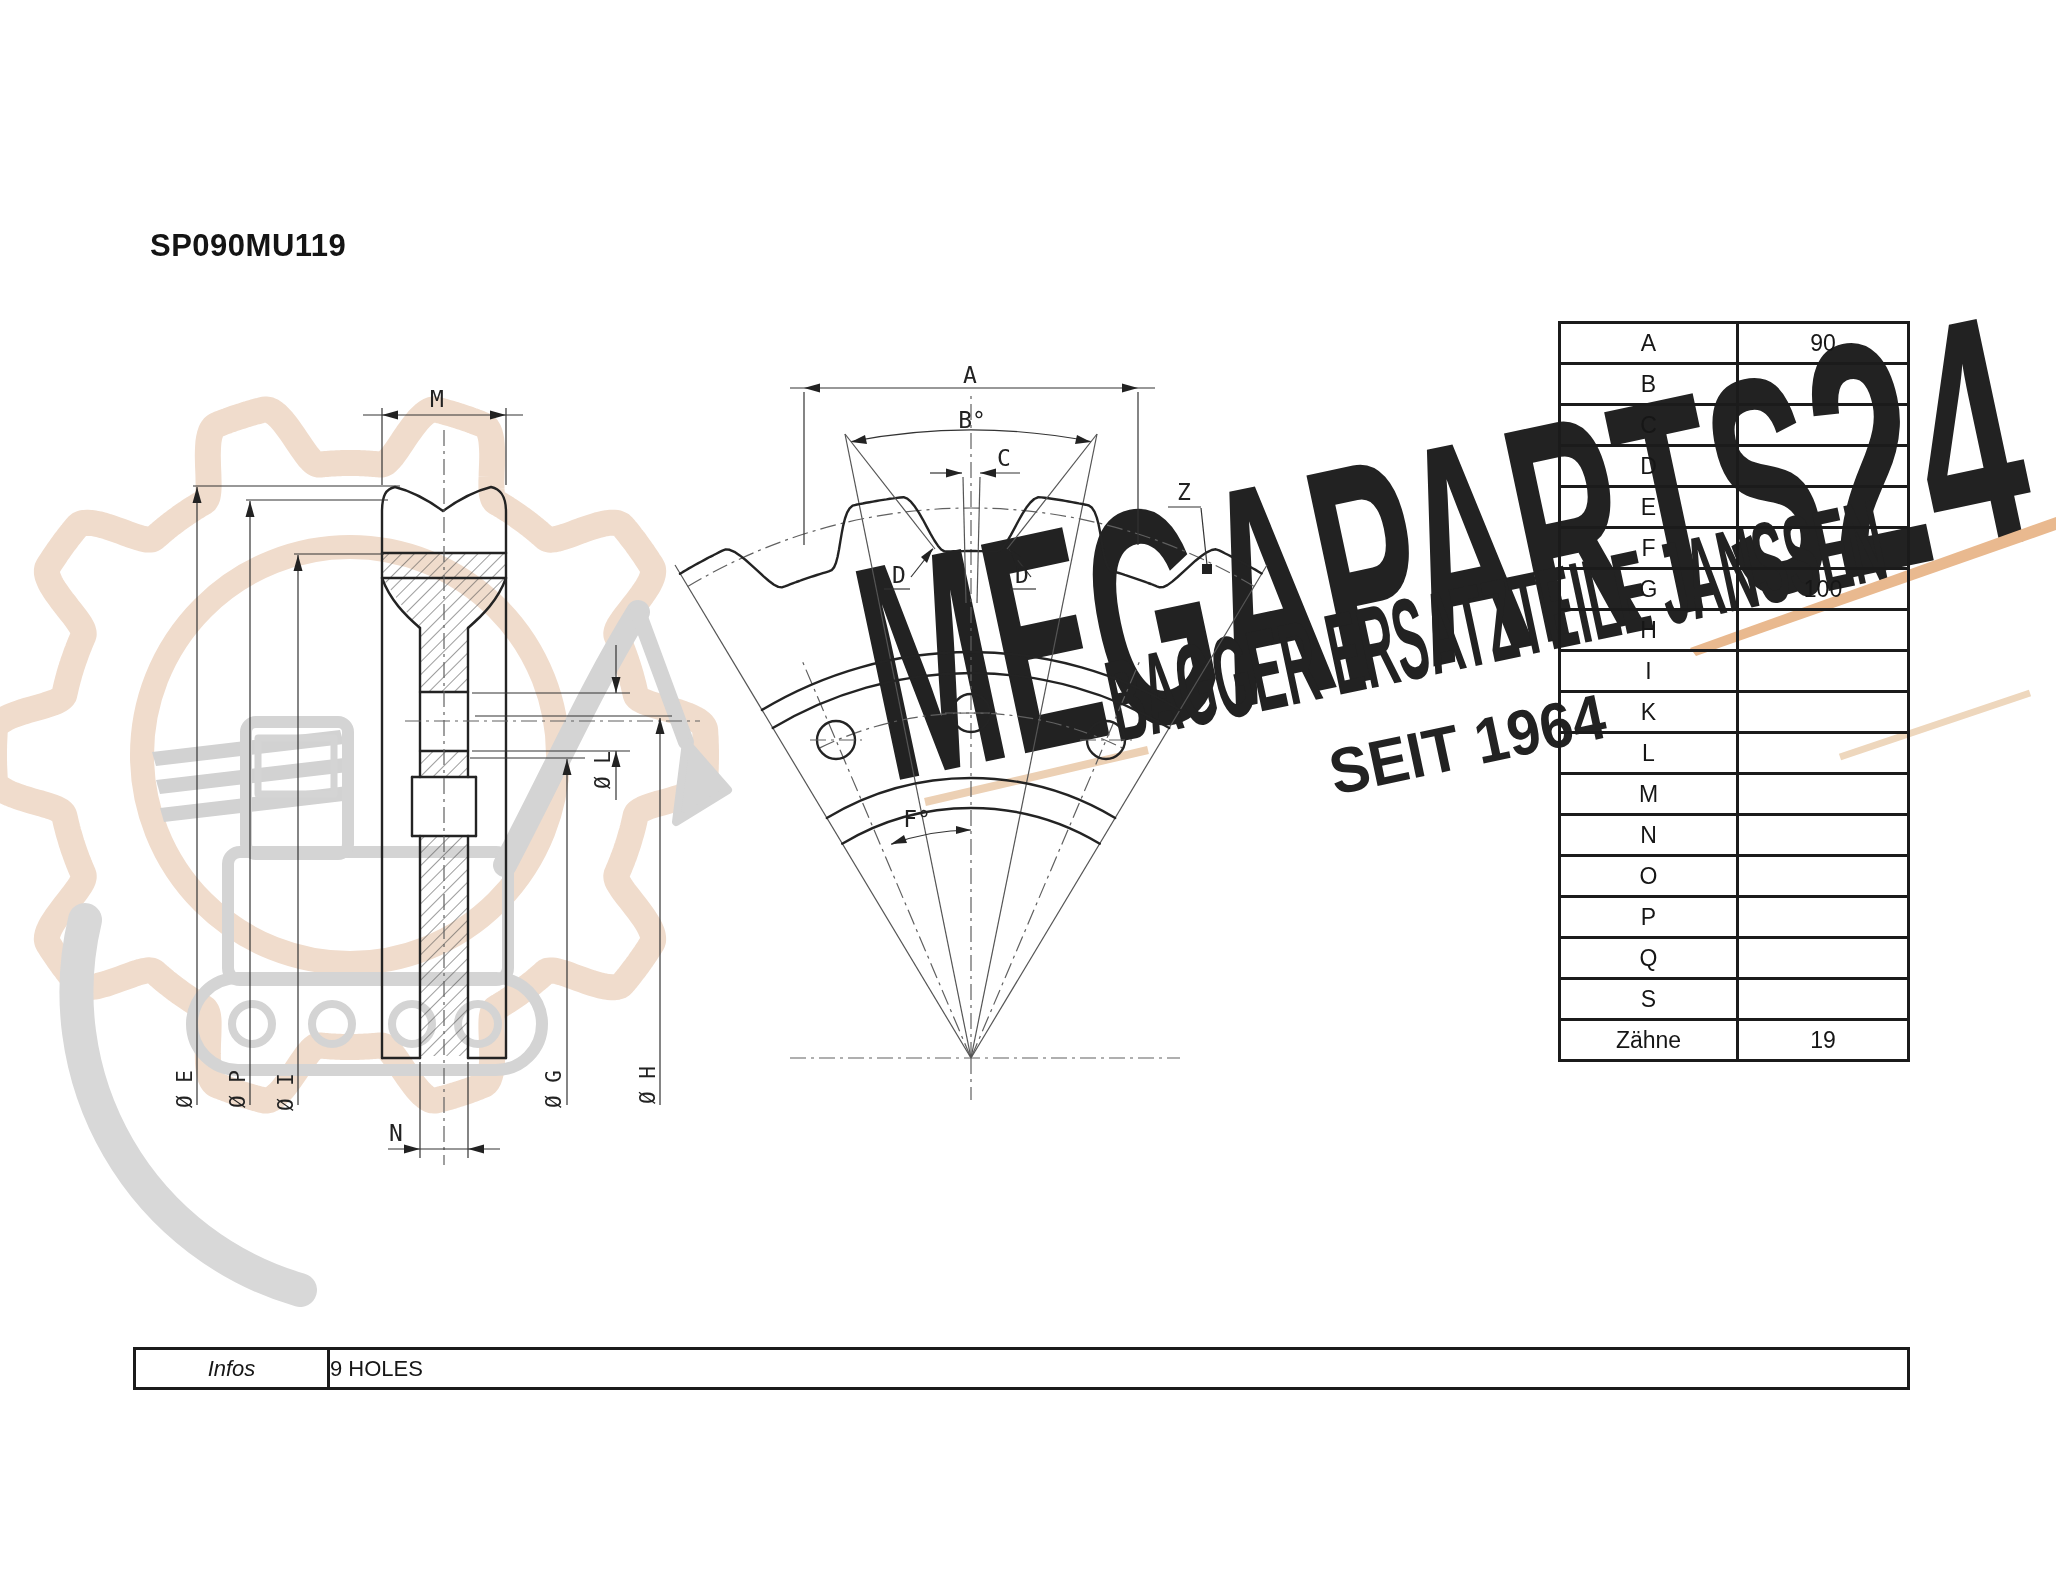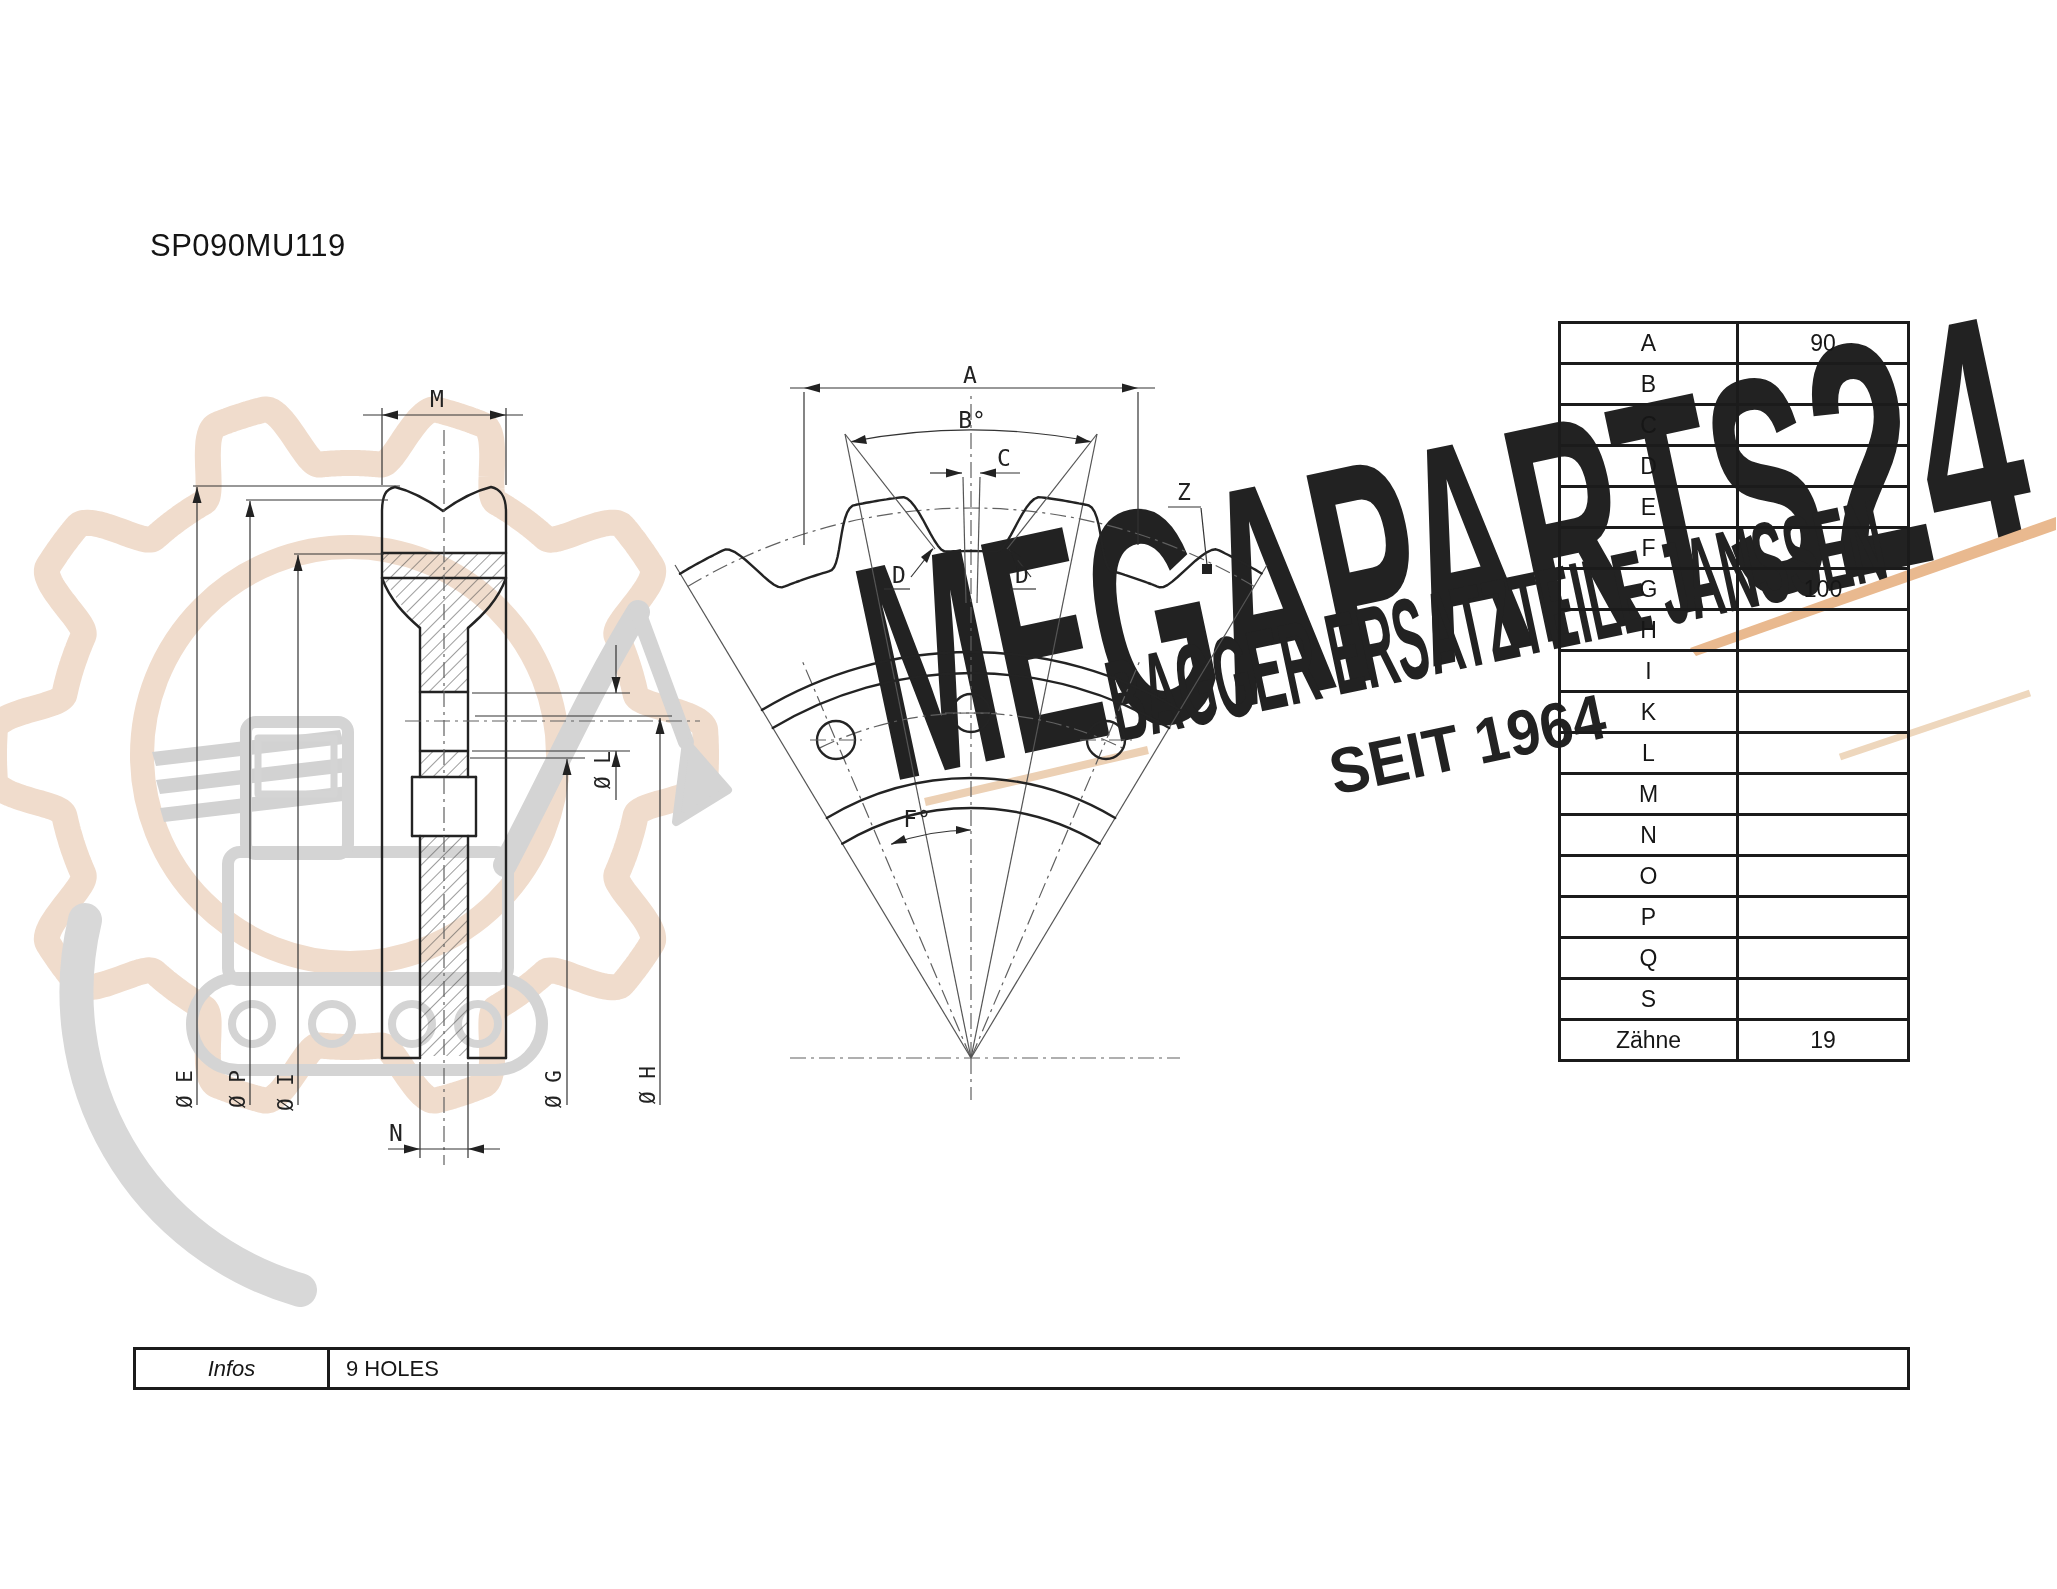--- a/index.html
+++ b/index.html
@@ -1,30 +1,30 @@
 <!DOCTYPE html>
 <html><head>
 <meta charset="utf-8">
 <style>
   html,body{margin:0;padding:0;background:#ffffff;}
   #page{position:relative;width:2057px;height:1589px;background:#fff;overflow:hidden;
         font-family:"Liberation Sans",sans-serif;}
   #scene{position:absolute;left:0;top:0;}
-  .page-title{position:absolute;left:150px;top:228px;font-size:31px;font-weight:normal;
+  .page-title{position:absolute;left:150px;top:228px;font-size:31px;font-weight:bold;
               color:#141414;letter-spacing:.5px;}
   table.spec{position:absolute;left:1558px;top:321px;width:352px;border-collapse:collapse;
              table-layout:fixed;background:transparent;}
   table.spec td{border:3px solid #1b1b1b;height:38px;font-size:23px;color:#161616;
                 text-align:center;vertical-align:middle;background:transparent;padding:0;}
   table.spec td.label{width:175px;}
   .infobar{position:absolute;left:133px;top:1347px;width:1771px;height:37px;
            border:3px solid #1b1b1b;display:flex;background:transparent;}
   .infobar .ilabel{width:191px;border-right:3px solid #1b1b1b;display:flex;align-items:center;
                    justify-content:center;font-size:22px;color:#161616;font-style:italic;}
-  .infobar .ivalue{flex:1;display:flex;align-items:center;padding-left:16px;font-size:22px;color:#161616;}
+  .infobar .ivalue{flex:1;display:flex;align-items:center;padding-left:0;font-size:22px;color:#161616;}
   text{font-family:"DejaVu Sans Mono","Liberation Mono",monospace;fill:#222;}
   text.wm{font-family:"Liberation Sans",sans-serif;font-weight:bold;}
   .thin{stroke:#555;stroke-width:1.2;fill:none;}
   .cl{stroke:#606060;stroke-width:1.2;fill:none;stroke-dasharray:16 5 3 5;}
   .out{stroke:#232323;stroke-width:2.4;fill:none;stroke-linejoin:round;stroke-linecap:round;}
   .dim{stroke:#333;stroke-width:1.2;fill:none;}
   .ah{fill:#222;stroke:none;}
   .lbl{font-size:23px;}
   .lbls{font-size:21px;}
 </style>

